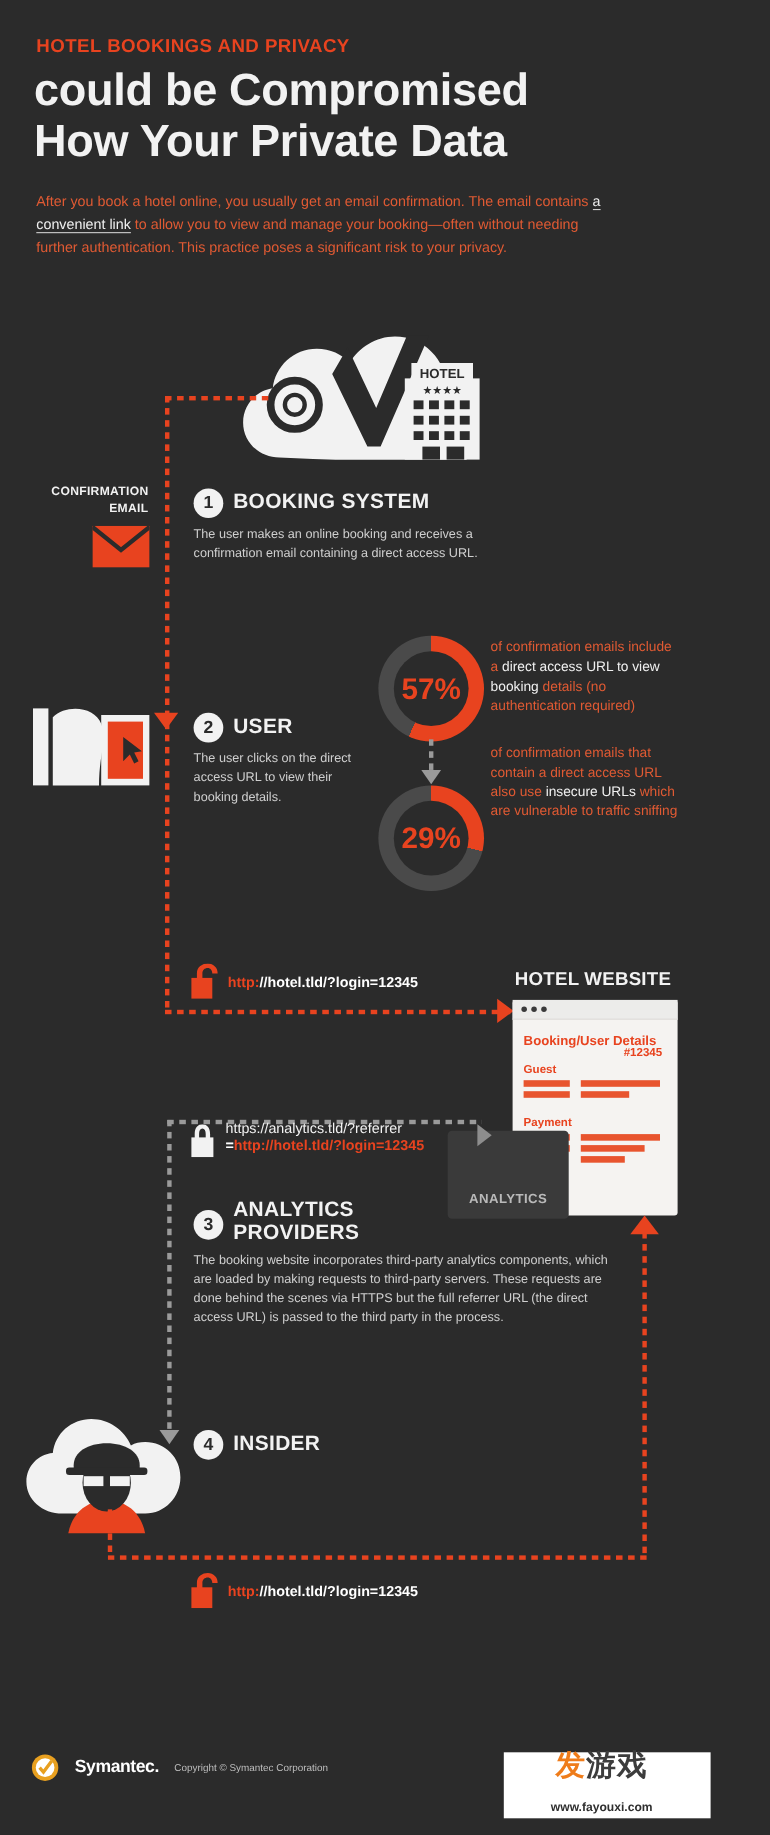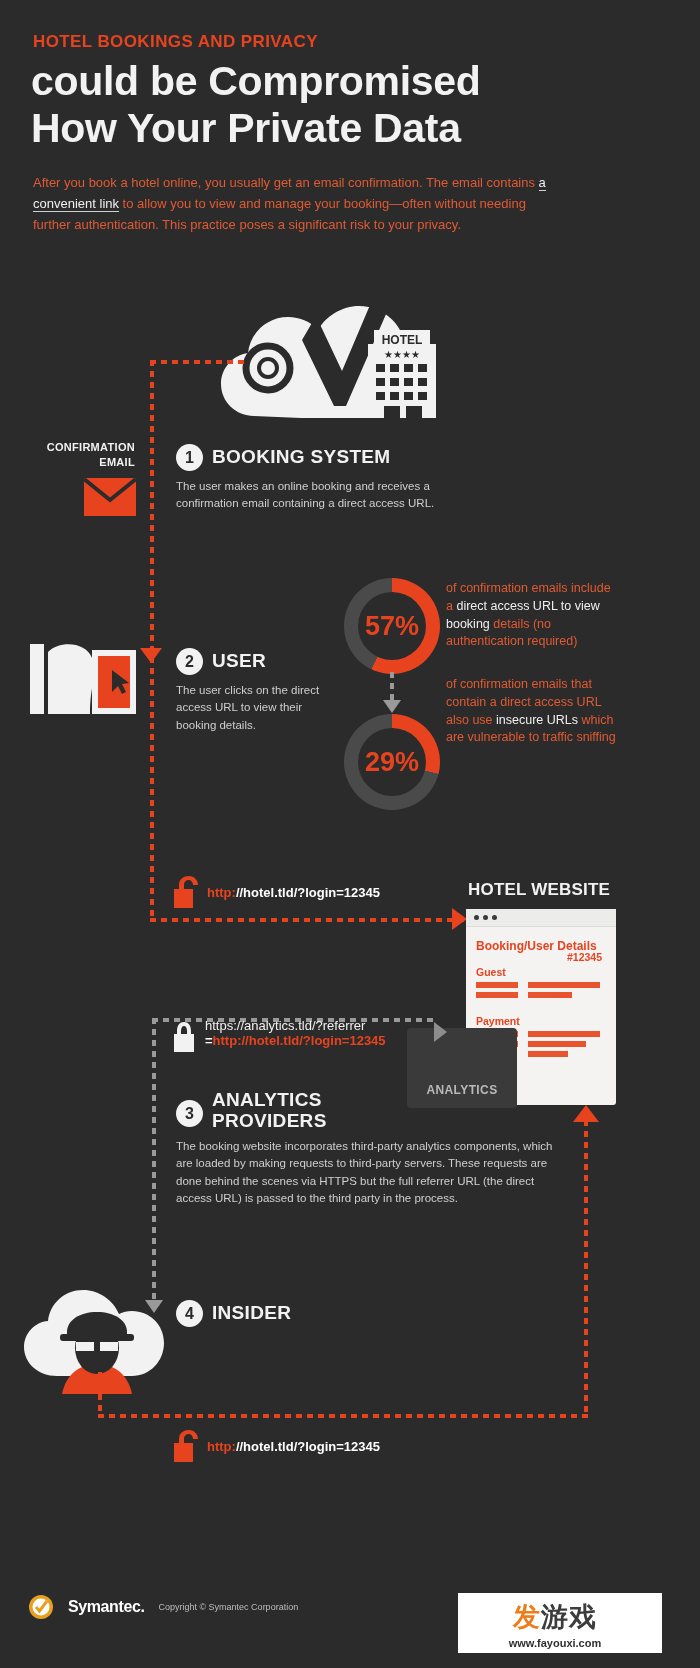--- a/index.html
+++ b/index.html
@@ -130,28 +130,28 @@
     display: flex; align-items: flex-end; justify-content: center;
     padding-bottom: 11px;
     color: #b9b9b9; font-size: 12px; font-weight: bold; letter-spacing: .4px;
   }
 
   
   .footer { position: absolute; left: 28px; top: 1594px; display: flex; align-items: center; gap: 14px; }
   .sym-name { color: #ffffff; font-size: 16px; font-weight: bold; letter-spacing: -.4px; }
   .copyright { color: #bdbdbd; font-size: 9px; }
   .watermark {
-    position: absolute; left: 458px; top: 1593px; width: 204px; height: 60px;
+    position: absolute; left: 458px; top: 1593px; width: 188px; height: 60px;
     background: #ffffff; display: flex; align-items: center; justify-content: flex-end;
     flex-direction: column; padding: 6px 10px 4px 0;
   }
   .wm-cn { font-size: 27px; font-weight: bold; line-height: 1; letter-spacing: 1px; }
   .wm-cn .c1 { color: #ef7c1a; }
   .wm-cn .c2 { color: #3c3c3c; }
-  .wm-url { color: #2f2f2f; font-size: 11px; font-weight: bold; margin-top: 6px; }
+  .wm-url { color: #2f2f2f; font-size: 11px; font-weight: bold; margin-top: 18px; }
 
   .arrow-up-orange {
     position: absolute; width: 0; height: 0;
     border-left: 13px solid transparent; border-right: 13px solid transparent;
     border-bottom: 17px solid #e8431f;
   }
   .arrow-right-orange {
     position: absolute; width: 0; height: 0;
     border-top: 11px solid transparent; border-bottom: 11px solid transparent;
     border-left: 15px solid #e8431f;

